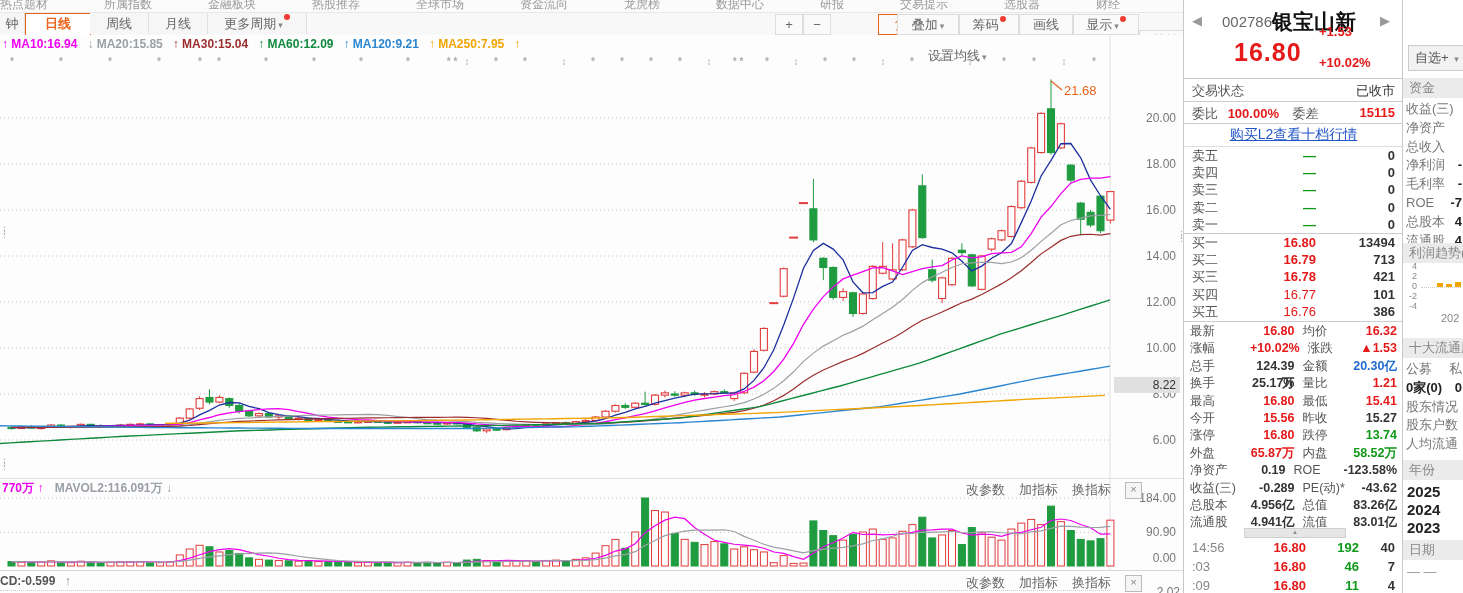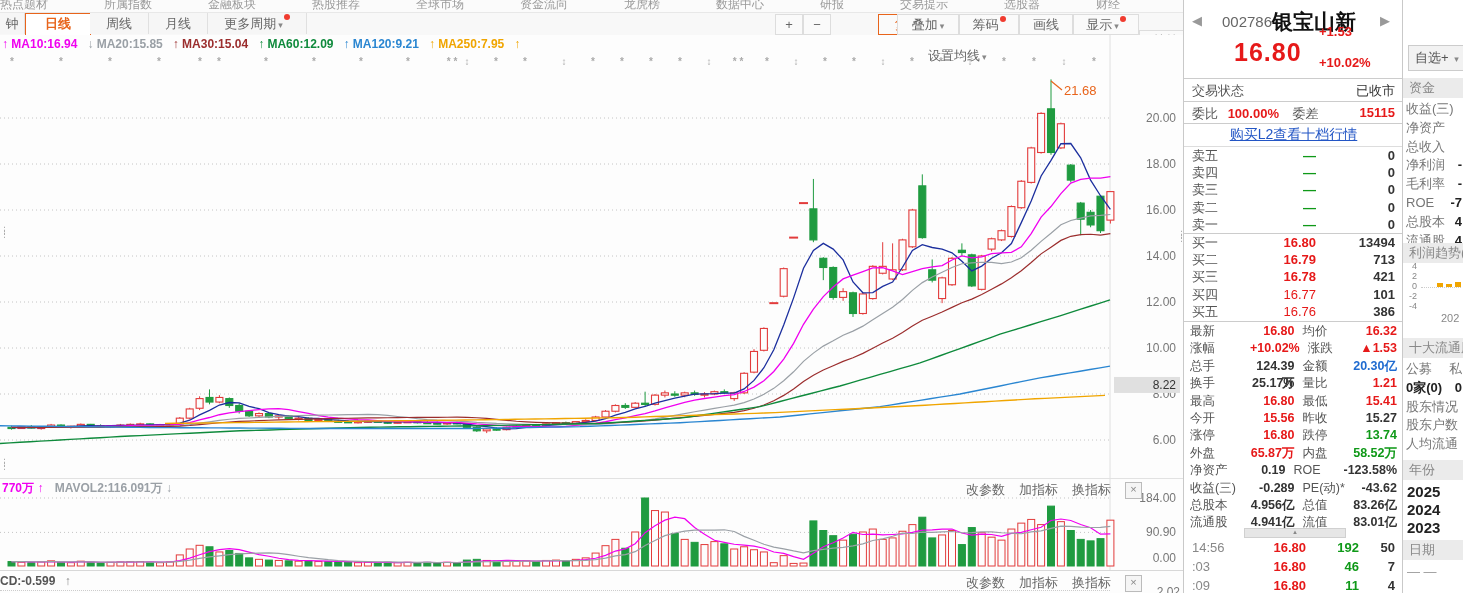--- a/index.html
+++ b/index.html
@@ -675,21 +675,21 @@
           <span style="padding-left:8px;">流值</span>
           <span style="text-align:right;font-weight:bold;color:#333333;">83.01亿</span>
         </div>
       </div>
     <div class="collapse-bar">▴</div>
     <div id="tickRows" style="position:absolute;left:0;top:538px;width:219px;">
         <div class="tickrow">
           <span style="color:#888;">14:56</span>
           <span style="text-align:right;color:#e61919;font-weight:bold;">16.80</span>
           <span style="text-align:right;color:#0f9918;font-weight:bold;">192</span>
-          <span style="text-align:right;color:#333;font-weight:bold;">50</span>
+          <span style="text-align:right;color:#333;font-weight:bold;">40</span>
         </div>
         <div class="tickrow">
           <span style="color:#888;">:03</span>
           <span style="text-align:right;color:#e61919;font-weight:bold;">16.80</span>
           <span style="text-align:right;color:#0f9918;font-weight:bold;">46</span>
           <span style="text-align:right;color:#333;font-weight:bold;">7</span>
         </div>
         <div class="tickrow">
           <span style="color:#888;">:09</span>
           <span style="text-align:right;color:#e61919;font-weight:bold;">16.80</span>

